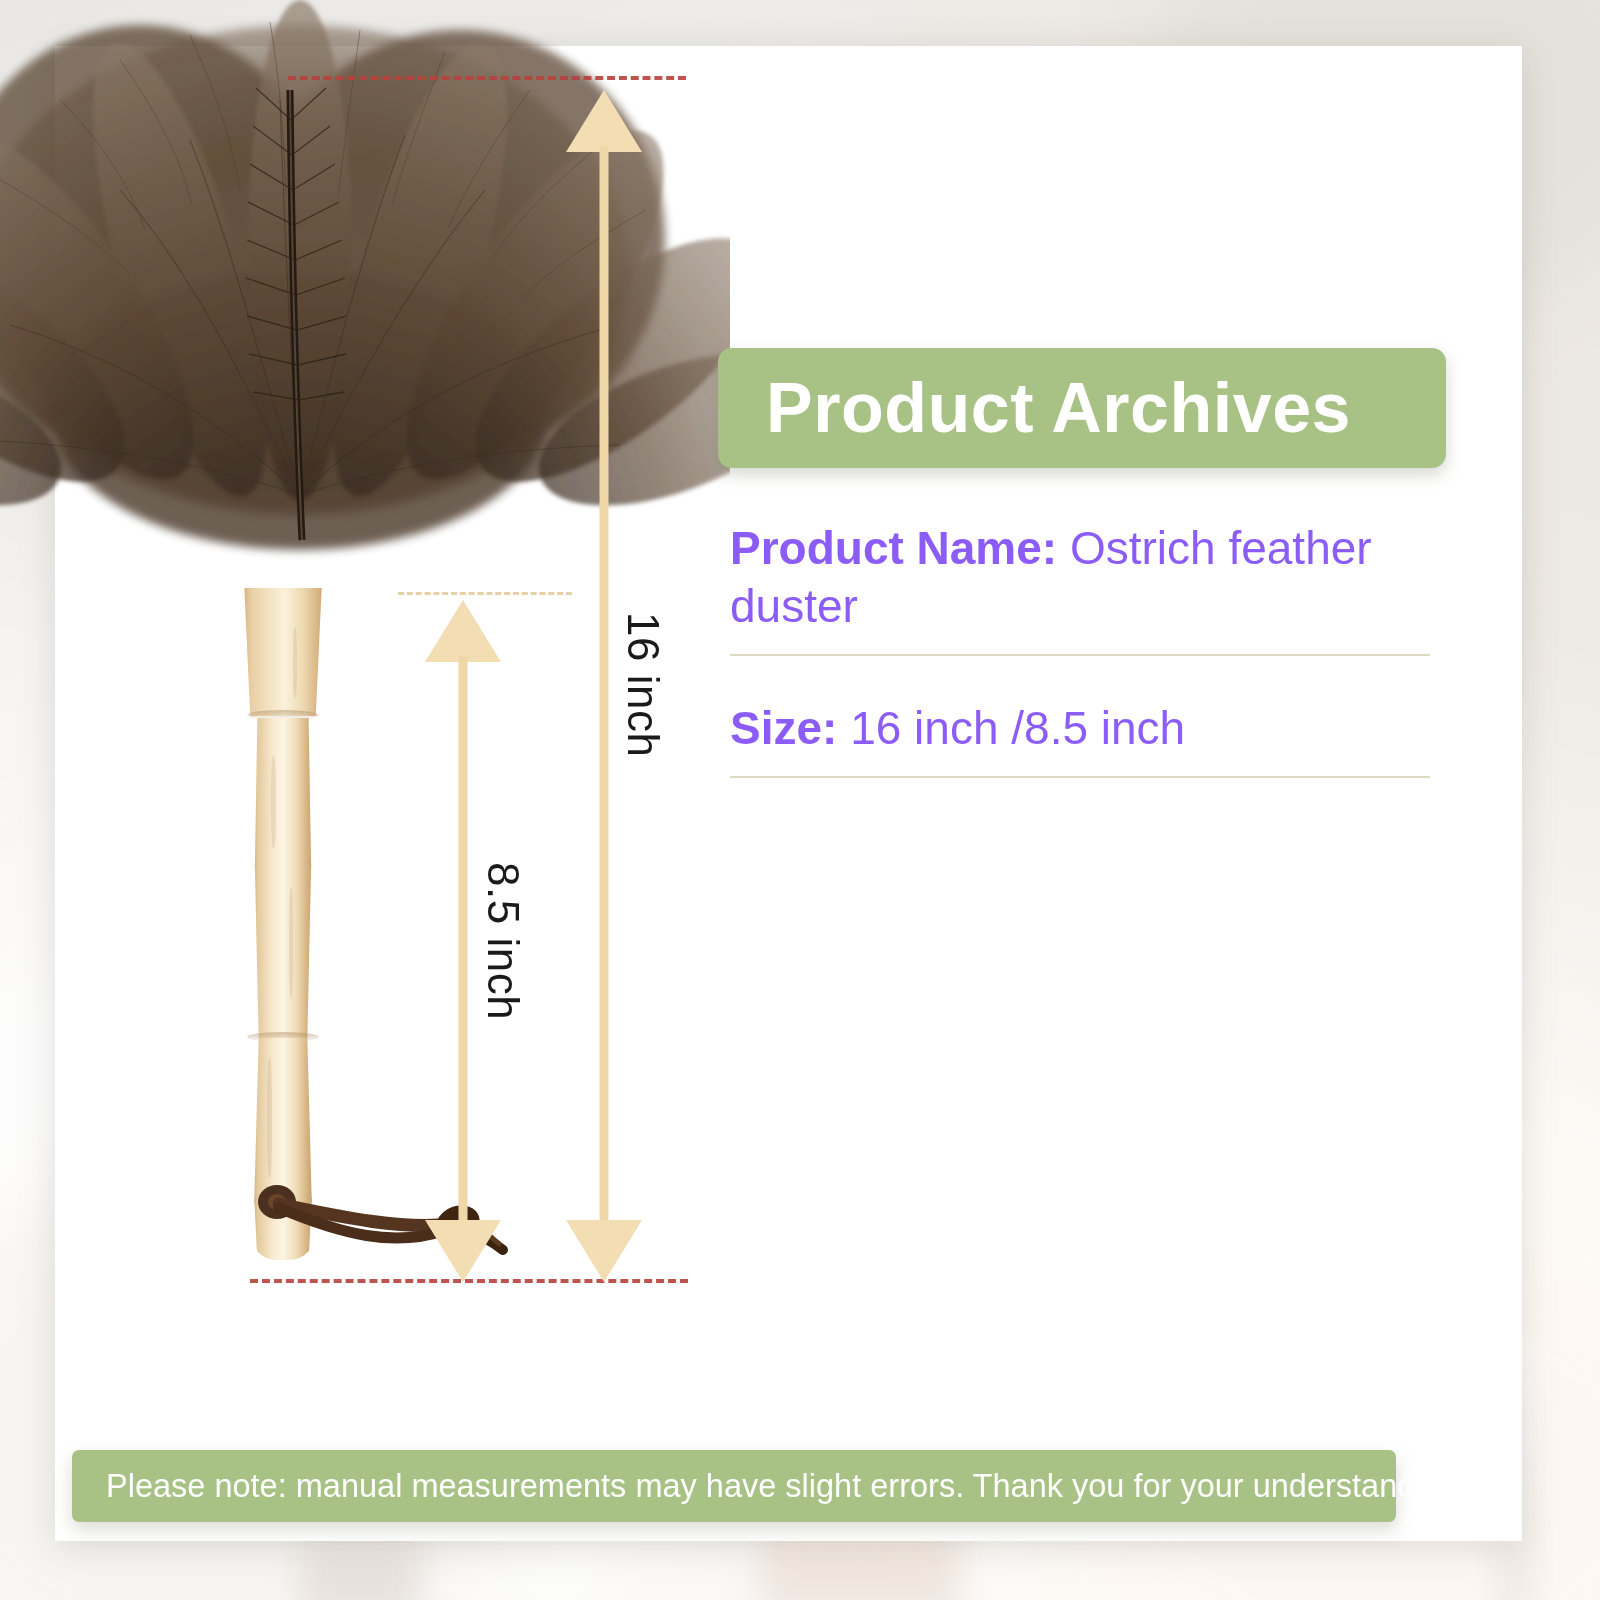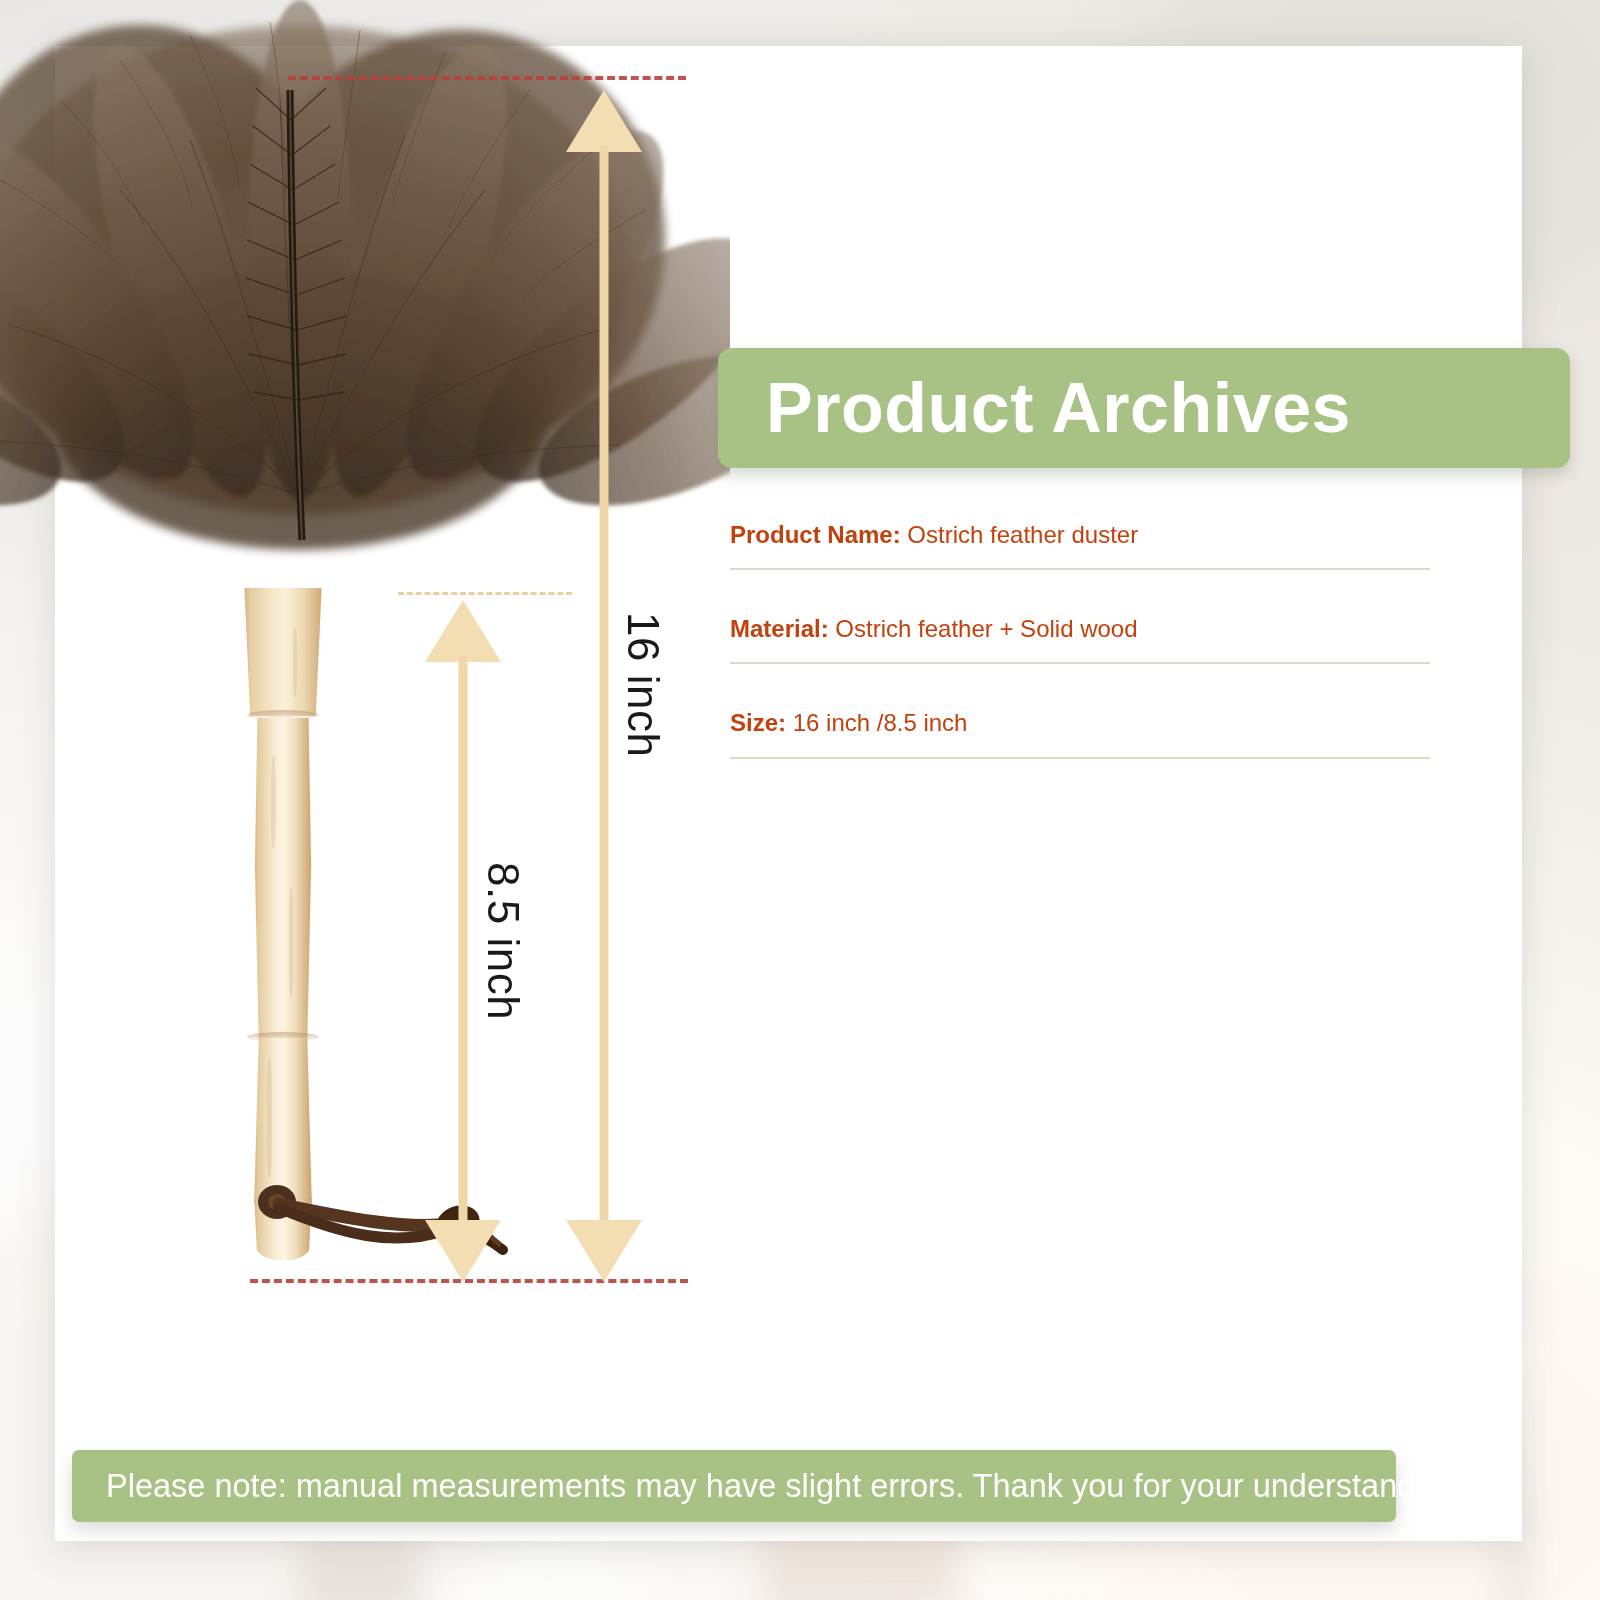--- a/index.html
+++ b/index.html
@@ -56,32 +56,32 @@
   .dim .head{position:absolute;left:50%;transform:translateX(-50%);
              width:0;height:0;border-left:38px solid transparent;border-right:38px solid transparent;}
   .dim .head.up{border-bottom:62px solid #f3ddb2;}
   .dim .head.down{border-top:62px solid #f3ddb2;}
 
   .dim-label{position:absolute;font-size:44px;font-weight:400;color:#1a1a1a;
              letter-spacing:.5px;white-space:nowrap;
              transform-origin:left top;transform:rotate(90deg);}
 
   
-  .title-box{position:absolute;left:718px;top:348px;width:852px;height:120px;
+  .title-box{position:absolute;left:718px;top:348px;width:728px;height:120px;
              background:#a8c285;border-radius:14px;
              box-shadow:0 7px 16px rgba(120,125,100,.30);
              display:flex;align-items:center;}
   .title-box h1{margin:0 0 0 48px;color:#fff;font-size:70px;font-weight:bold;
              letter-spacing:.5px;line-height:1;}
 
   
   .specs{position:absolute;left:730px;top:520px;width:700px;}
   .spec-row{padding:0 0 18px 0;border-bottom:2px solid #dedac0;margin-bottom:44px;}
   .spec-row:last-child{margin-bottom:0;}
-  .spec-line{font-size:24px;color:#c2410c;line-height:1.26;}
+  .spec-line{font-size:46px;color:#8b5cf6;line-height:1.26;}
   .spec-line .k{font-weight:bold;}
   .spec-row.scene .spec-line{line-height:1.30;}
 
   
   .note{position:absolute;left:72px;top:1450px;width:1324px;height:72px;
         background:#a8c285;border-radius:7px;
         box-shadow:0 8px 18px rgba(120,125,100,.26);
         display:flex;align-items:center;}
   .note span{color:#ffffff;font-size:33px;margin-left:34px;white-space:nowrap;
              transform:scaleX(.985);transform-origin:left center;}
@@ -250,23 +250,20 @@
   <div class="title-box">
     <h1>Product Archives</h1>
   </div>
 
   <div class="specs">
 
     <div class="spec-row">
       <div class="spec-line"><span class="k">Product Name:</span><span> Ostrich feather duster</span></div>
     </div>
 
-    <div class="spec-row">
-      <div class="spec-line"><span class="k">Material:</span><span> Ostrich feather + Solid wood</span></div>
-    </div>
 
     <div class="spec-row">
       <div class="spec-line"><span class="k">Size:</span><span> 16 inch /8.5 inch</span></div>
     </div>
 
   </div>
 
   <div class="note">
     <span>Please note: manual measurements may have slight errors. Thank you for your understanding!</span>
   </div>

